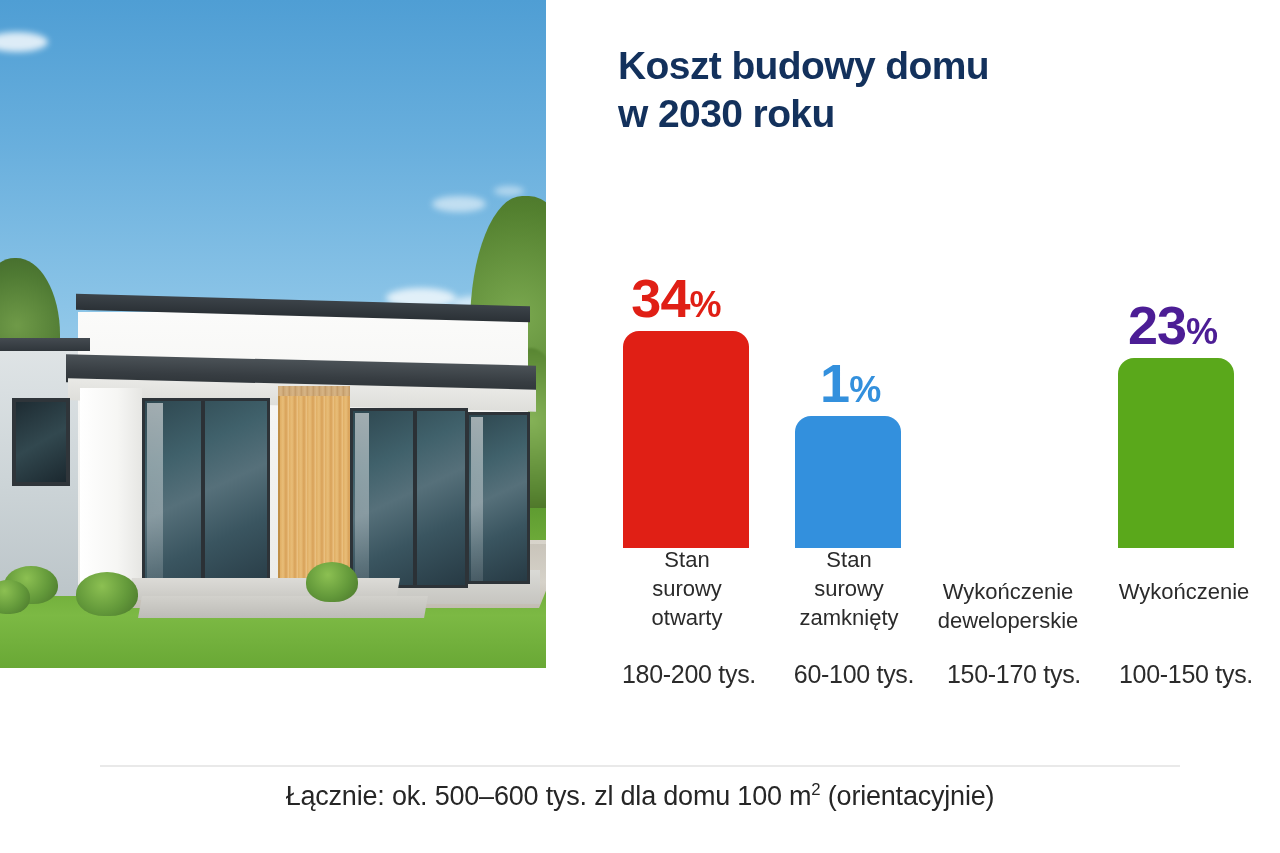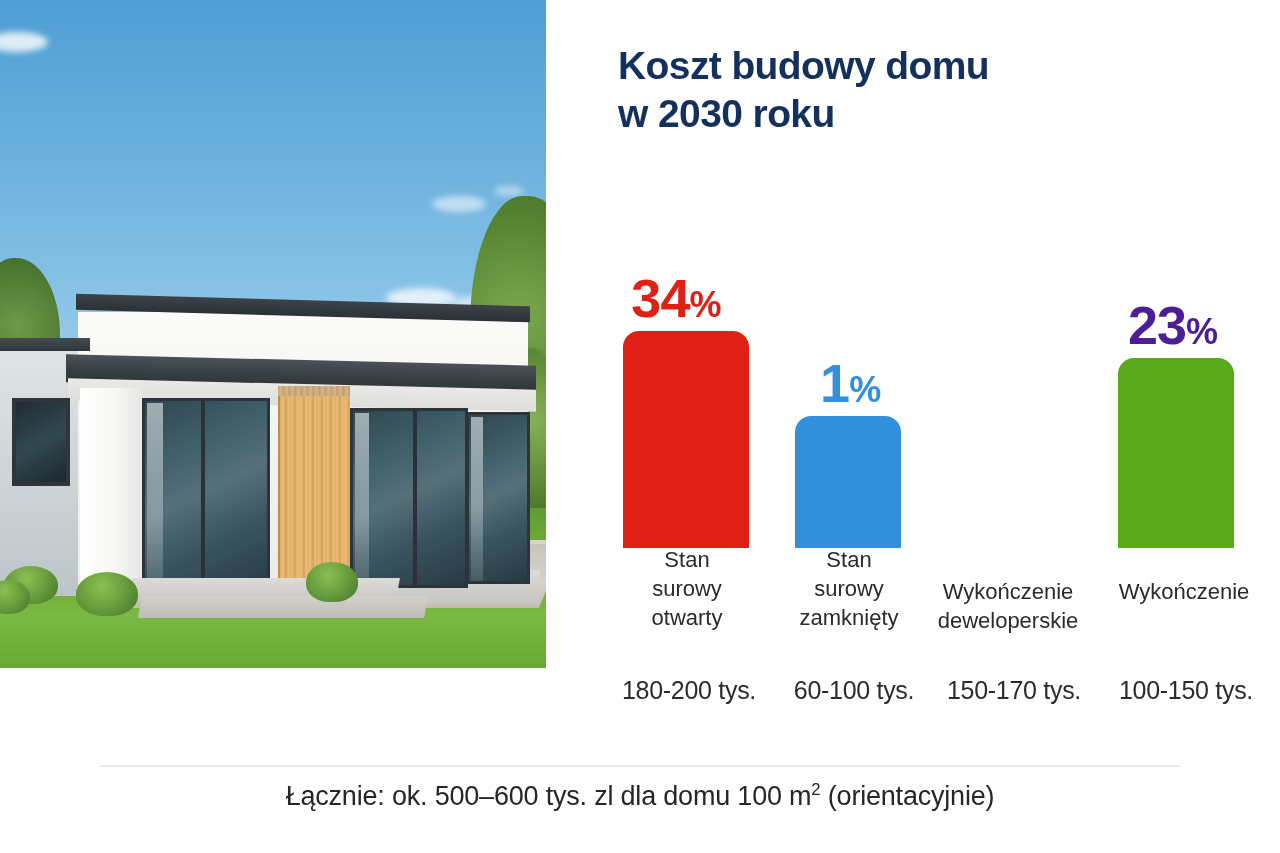--- a/index.html
+++ b/index.html
@@ -167,21 +167,21 @@
 
   .catrow { position:absolute; left:0; top:545px; width:734px; height:100px; }
   .cat {
     position:absolute; text-align:center;
     font-size:22px; line-height:1.32; color:#2b2b2b;
   }
 
   .costrow { position:absolute; left:0; top:660px; width:734px; height:40px; }
   .cost {
     position:absolute; text-align:center; white-space:nowrap;
-    font-size:25px; color:#2b2b2b; letter-spacing:-.3px;margin-top:16px;
+    font-size:25px; color:#2b2b2b; letter-spacing:-.3px;
   }
 
   
   .divider {
     position:absolute; left:100px; top:765px; width:1080px; height:2px;
     background:#e9e9e9;
   }
   .footnote {
     position:absolute; left:0; top:780px; width:1280px;
     text-align:center; font-size:27px; color:#262626; letter-spacing:-.2px;

